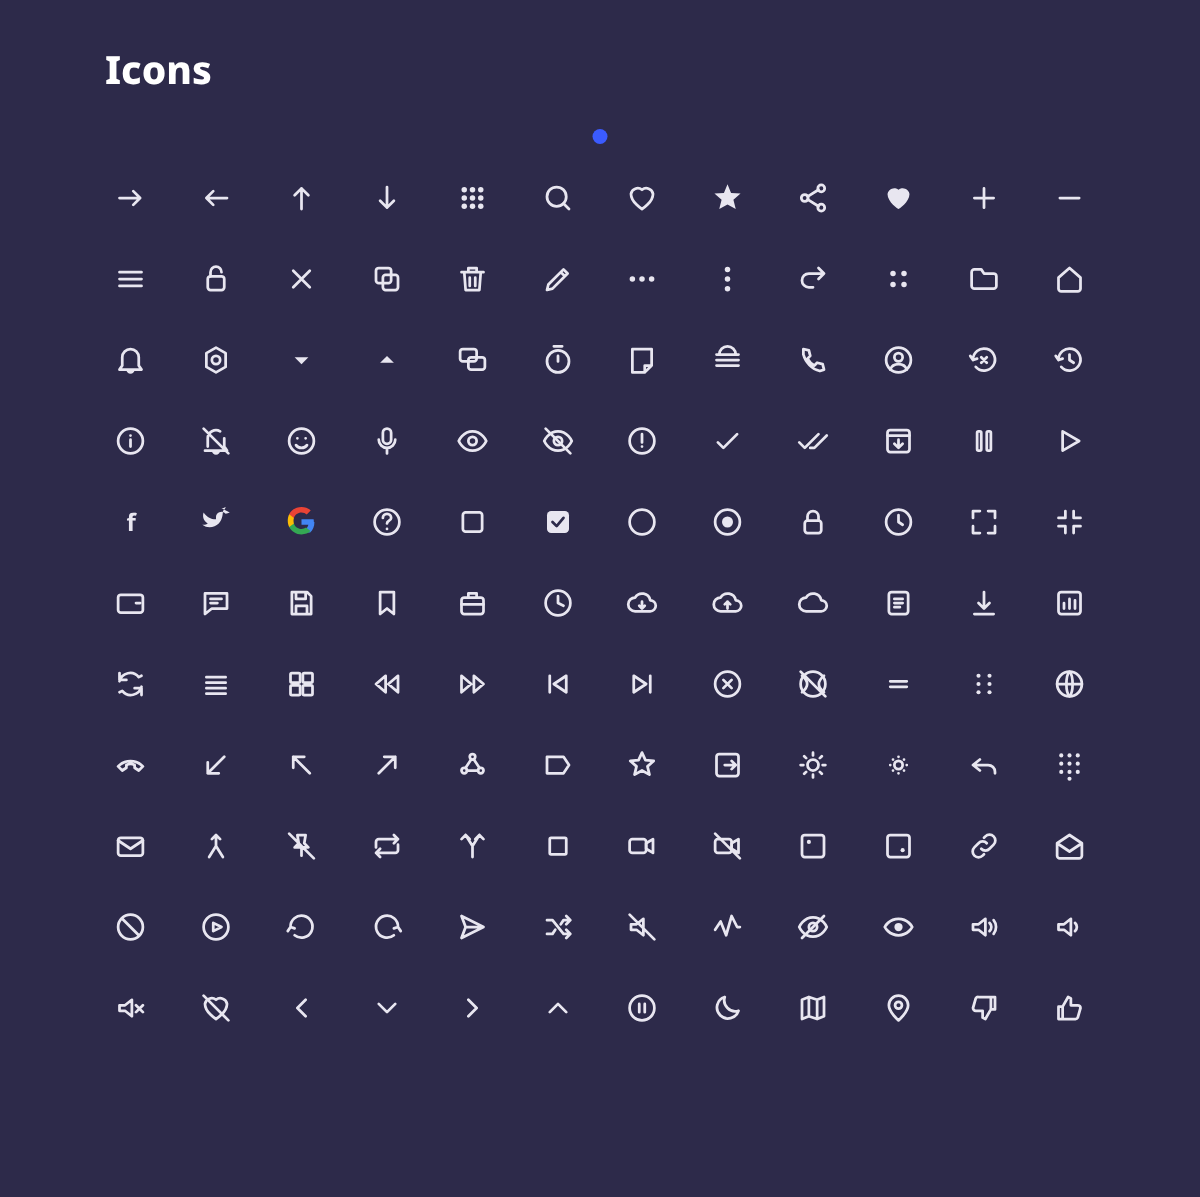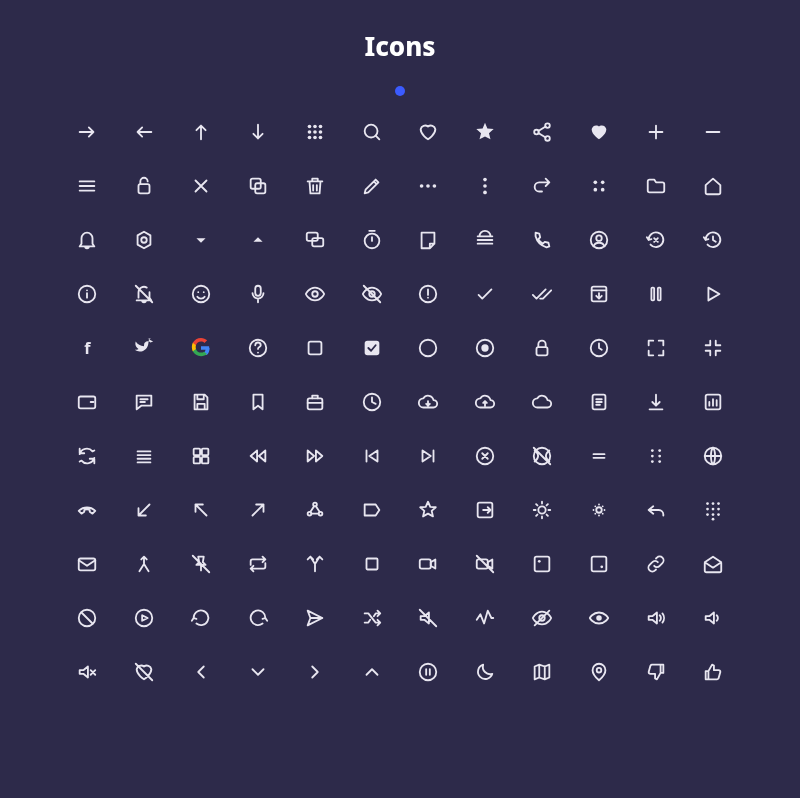--- a/index.html
+++ b/index.html
@@ -1,18 +1,18 @@
 <!DOCTYPE html>
 <html><head>
 <meta charset="utf-8">
 <style>
   *{box-sizing:border-box;margin:0;padding:0}
   body{background:#2d2a4a;color:#fff;font-family:-apple-system,system-ui,sans-serif;width:800px;height:798px;overflow:hidden}
   .page{padding:24px 70px}
-  .title{font-size:26px;font-weight:800;text-align:center;margin-top:4px}
+  .title{font-size:26px;font-weight:800;text-align:left;margin-top:4px}
   .dot{width:10px;height:10px;border-radius:50%;background:#3b5bff;margin:22px auto 24px}
   .grid{display:grid;grid-template-columns:repeat(12,1fr);gap:30px 22px;justify-items:center;align-items:center}
   .cell{width:24px;height:24px;display:flex;align-items:center;justify-content:center;color:#e8e6f0}
   .cell svg{width:22px;height:22px;stroke:#e8e6f0;stroke-width:2;fill:none;stroke-linecap:round;stroke-linejoin:round}
   .solid svg{fill:#e8e6f0;stroke:none}
   .text{font-size:16px;font-weight:700}
 </style>
 </head>
 <body>
 

